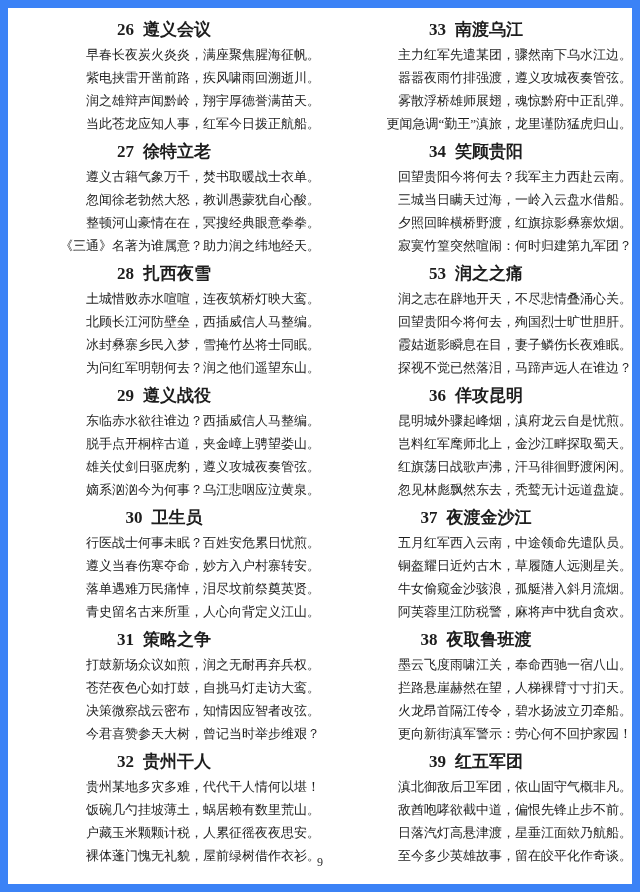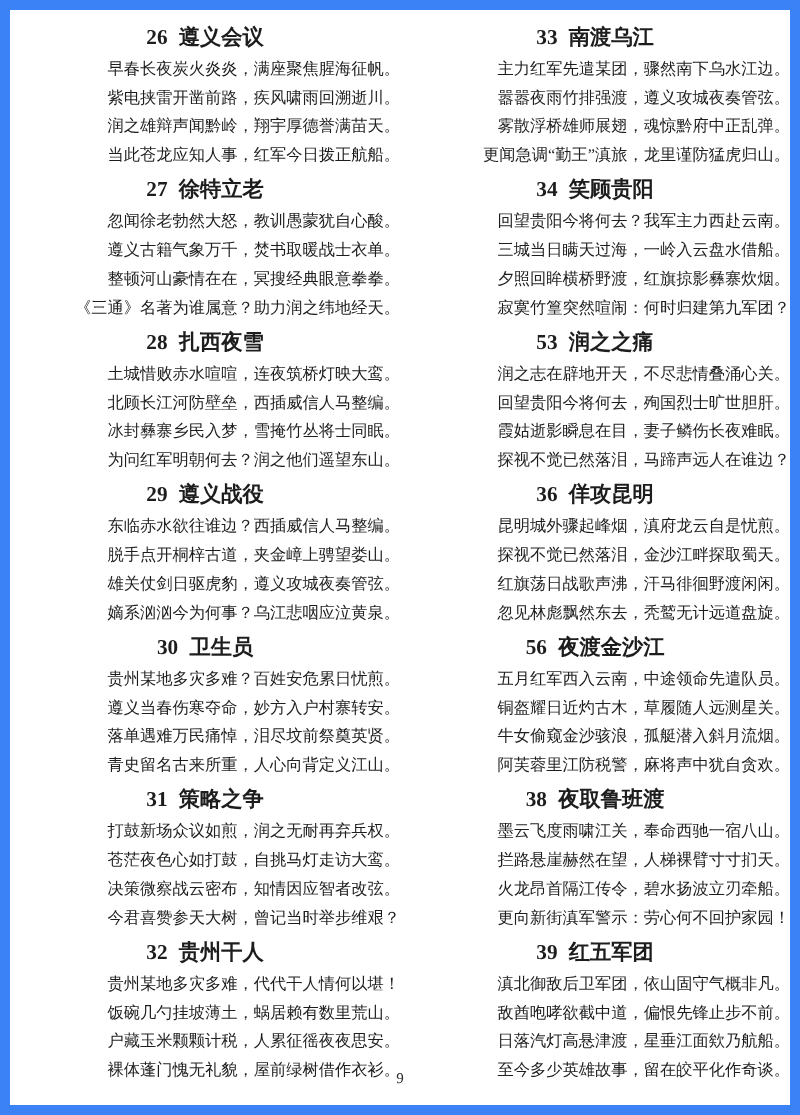--- a/index.html
+++ b/index.html
@@ -58,22 +58,22 @@
   <section class="poem">
     <h2 class="poem-title"><span class="poem-number">26</span><span class="poem-name">遵义会议</span></h2>
   <p class="verse-line">早春长夜炭火炎炎，满座聚焦腥海征帆。</p>
           <p class="verse-line">紫电挟雷开凿前路，疾风啸雨回溯逝川。</p>
           <p class="verse-line">润之雄辩声闻黔岭，翔宇厚德誉满苗天。</p>
           <p class="verse-line">当此苍龙应知人事，红军今日拨正航船。</p>
         </section>
 
   <section class="poem">
     <h2 class="poem-title"><span class="poem-number">27</span><span class="poem-name">徐特立老</span></h2>
-  <p class="verse-line">忽闻徐老勃然大怒，教训愚蒙犹自心酸。</p>
-          <p class="verse-line">遵义古籍气象万千，焚书取暖战士衣单。</p>
+  <p class="verse-line">遵义古籍气象万千，焚书取暖战士衣单。</p>
+          <p class="verse-line">忽闻徐老勃然大怒，教训愚蒙犹自心酸。</p>
           <p class="verse-line">整顿河山豪情在在，冥搜经典眼意拳拳。</p>
           <p class="verse-line">《三通》名著为谁属意？助力润之纬地经天。</p>
         </section>
 
   <section class="poem">
     <h2 class="poem-title"><span class="poem-number">28</span><span class="poem-name">扎西夜雪</span></h2>
   <p class="verse-line">土城惜败赤水喧喧，连夜筑桥灯映大鸾。</p>
           <p class="verse-line">北顾长江河防壁垒，西插威信人马整编。</p>
           <p class="verse-line">冰封彝寨乡民入梦，雪掩竹丛将士同眠。</p>
           <p class="verse-line">为问红军明朝何去？润之他们遥望东山。</p>
@@ -82,21 +82,21 @@
   <section class="poem">
     <h2 class="poem-title"><span class="poem-number">29</span><span class="poem-name">遵义战役</span></h2>
   <p class="verse-line">东临赤水欲往谁边？西插威信人马整编。</p>
           <p class="verse-line">脱手点开桐梓古道，夹金嶂上骋望娄山。</p>
           <p class="verse-line">雄关仗剑日驱虎豹，遵义攻城夜奏管弦。</p>
           <p class="verse-line">嫡系汹汹今为何事？乌江悲咽应泣黄泉。</p>
         </section>
 
   <section class="poem">
     <h2 class="poem-title"><span class="poem-number">30</span><span class="poem-name">卫生员</span></h2>
-  <p class="verse-line">贵州某地多灾多难？百姓安危累日忧煎。</p>
+  <p class="verse-line">行医战士何事未眠？百姓安危累日忧煎。</p>
           <p class="verse-line">遵义当春伤寒夺命，妙方入户村寨转安。</p>
           <p class="verse-line">落单遇难万民痛悼，泪尽坟前祭奠英贤。</p>
           <p class="verse-line">青史留名古来所重，人心向背定义江山。</p>
         </section>
 
   <section class="poem">
     <h2 class="poem-title"><span class="poem-number">31</span><span class="poem-name">策略之争</span></h2>
   <p class="verse-line">打鼓新场众议如煎，润之无耐再弃兵权。</p>
           <p class="verse-line">苍茫夜色心如打鼓，自挑马灯走访大鸾。</p>
           <p class="verse-line">决策微察战云密布，知情因应智者改弦。</p>
@@ -132,27 +132,27 @@
     <h2 class="poem-title"><span class="poem-number">53</span><span class="poem-name">润之之痛</span></h2>
   <p class="verse-line">润之志在辟地开天，不尽悲情叠涌心关。</p>
           <p class="verse-line">回望贵阳今将何去，殉国烈士旷世胆肝。</p>
           <p class="verse-line">霞姑逝影瞬息在目，妻子鳞伤长夜难眠。</p>
           <p class="verse-line">探视不觉已然落泪，马蹄声远人在谁边？</p>
         </section>
 
   <section class="poem">
     <h2 class="poem-title"><span class="poem-number">36</span><span class="poem-name">佯攻昆明</span></h2>
   <p class="verse-line">昆明城外骤起峰烟，滇府龙云自是忧煎。</p>
-          <p class="verse-line">探视不觉已然落泪，金沙江畔探取蜀天。</p>
+          <p class="verse-line">岂料红军麾师北上，金沙江畔探取蜀天。</p>
           <p class="verse-line">红旗荡日战歌声沸，汗马徘徊野渡闲闲。</p>
           <p class="verse-line">忽见林彪飘然东去，秃鹫无计远道盘旋。</p>
         </section>
 
   <section class="poem">
-    <h2 class="poem-title"><span class="poem-number">56</span><span class="poem-name">夜渡金沙江</span></h2>
+    <h2 class="poem-title"><span class="poem-number">37</span><span class="poem-name">夜渡金沙江</span></h2>
   <p class="verse-line">五月红军西入云南，中途领命先遣队员。</p>
           <p class="verse-line">铜盔耀日近灼古木，草履随人远测星关。</p>
           <p class="verse-line">牛女偷窥金沙骇浪，孤艇潜入斜月流烟。</p>
           <p class="verse-line">阿芙蓉里江防税警，麻将声中犹自贪欢。</p>
         </section>
 
   <section class="poem">
     <h2 class="poem-title"><span class="poem-number">38</span><span class="poem-name">夜取鲁班渡</span></h2>
   <p class="verse-line">墨云飞度雨啸江关，奉命西驰一宿八山。</p>
           <p class="verse-line">拦路悬崖赫然在望，人梯裸臂寸寸扪天。</p>

